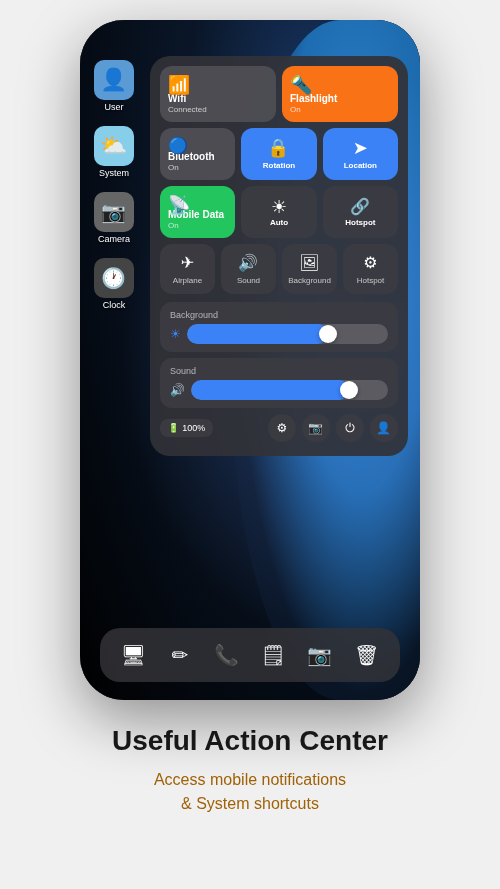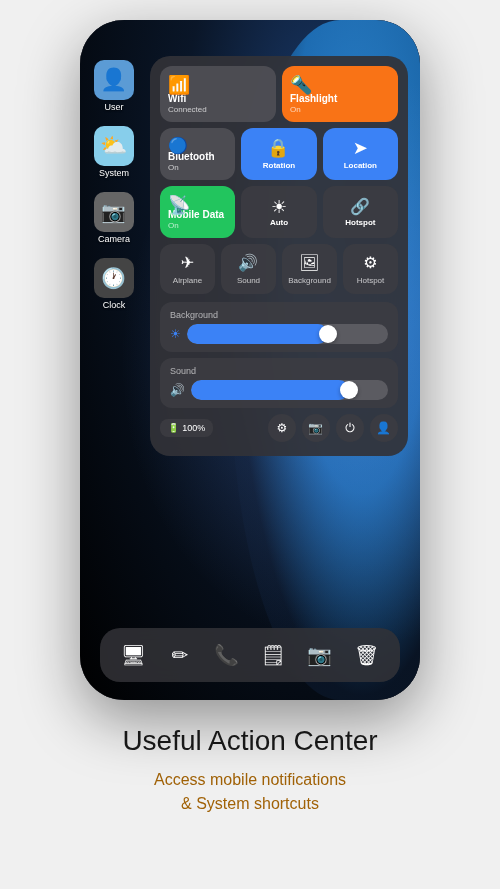--- a/index.html
+++ b/index.html
@@ -273,21 +273,21 @@
     }
 
     
     .bottom-text {
       text-align: center;
       margin-top: 24px;
       padding: 0 40px;
     }
     .bottom-title {
       font-size: 28px;
-      font-weight: 400;
+      font-weight: 700;
       color: #1a1a1a;
       margin-bottom: 10px;
       line-height: 1.2;
     }
     .bottom-subtitle {
       font-size: 16px;
       color: #a16207;
       line-height: 1.5;
     }
   </style>

